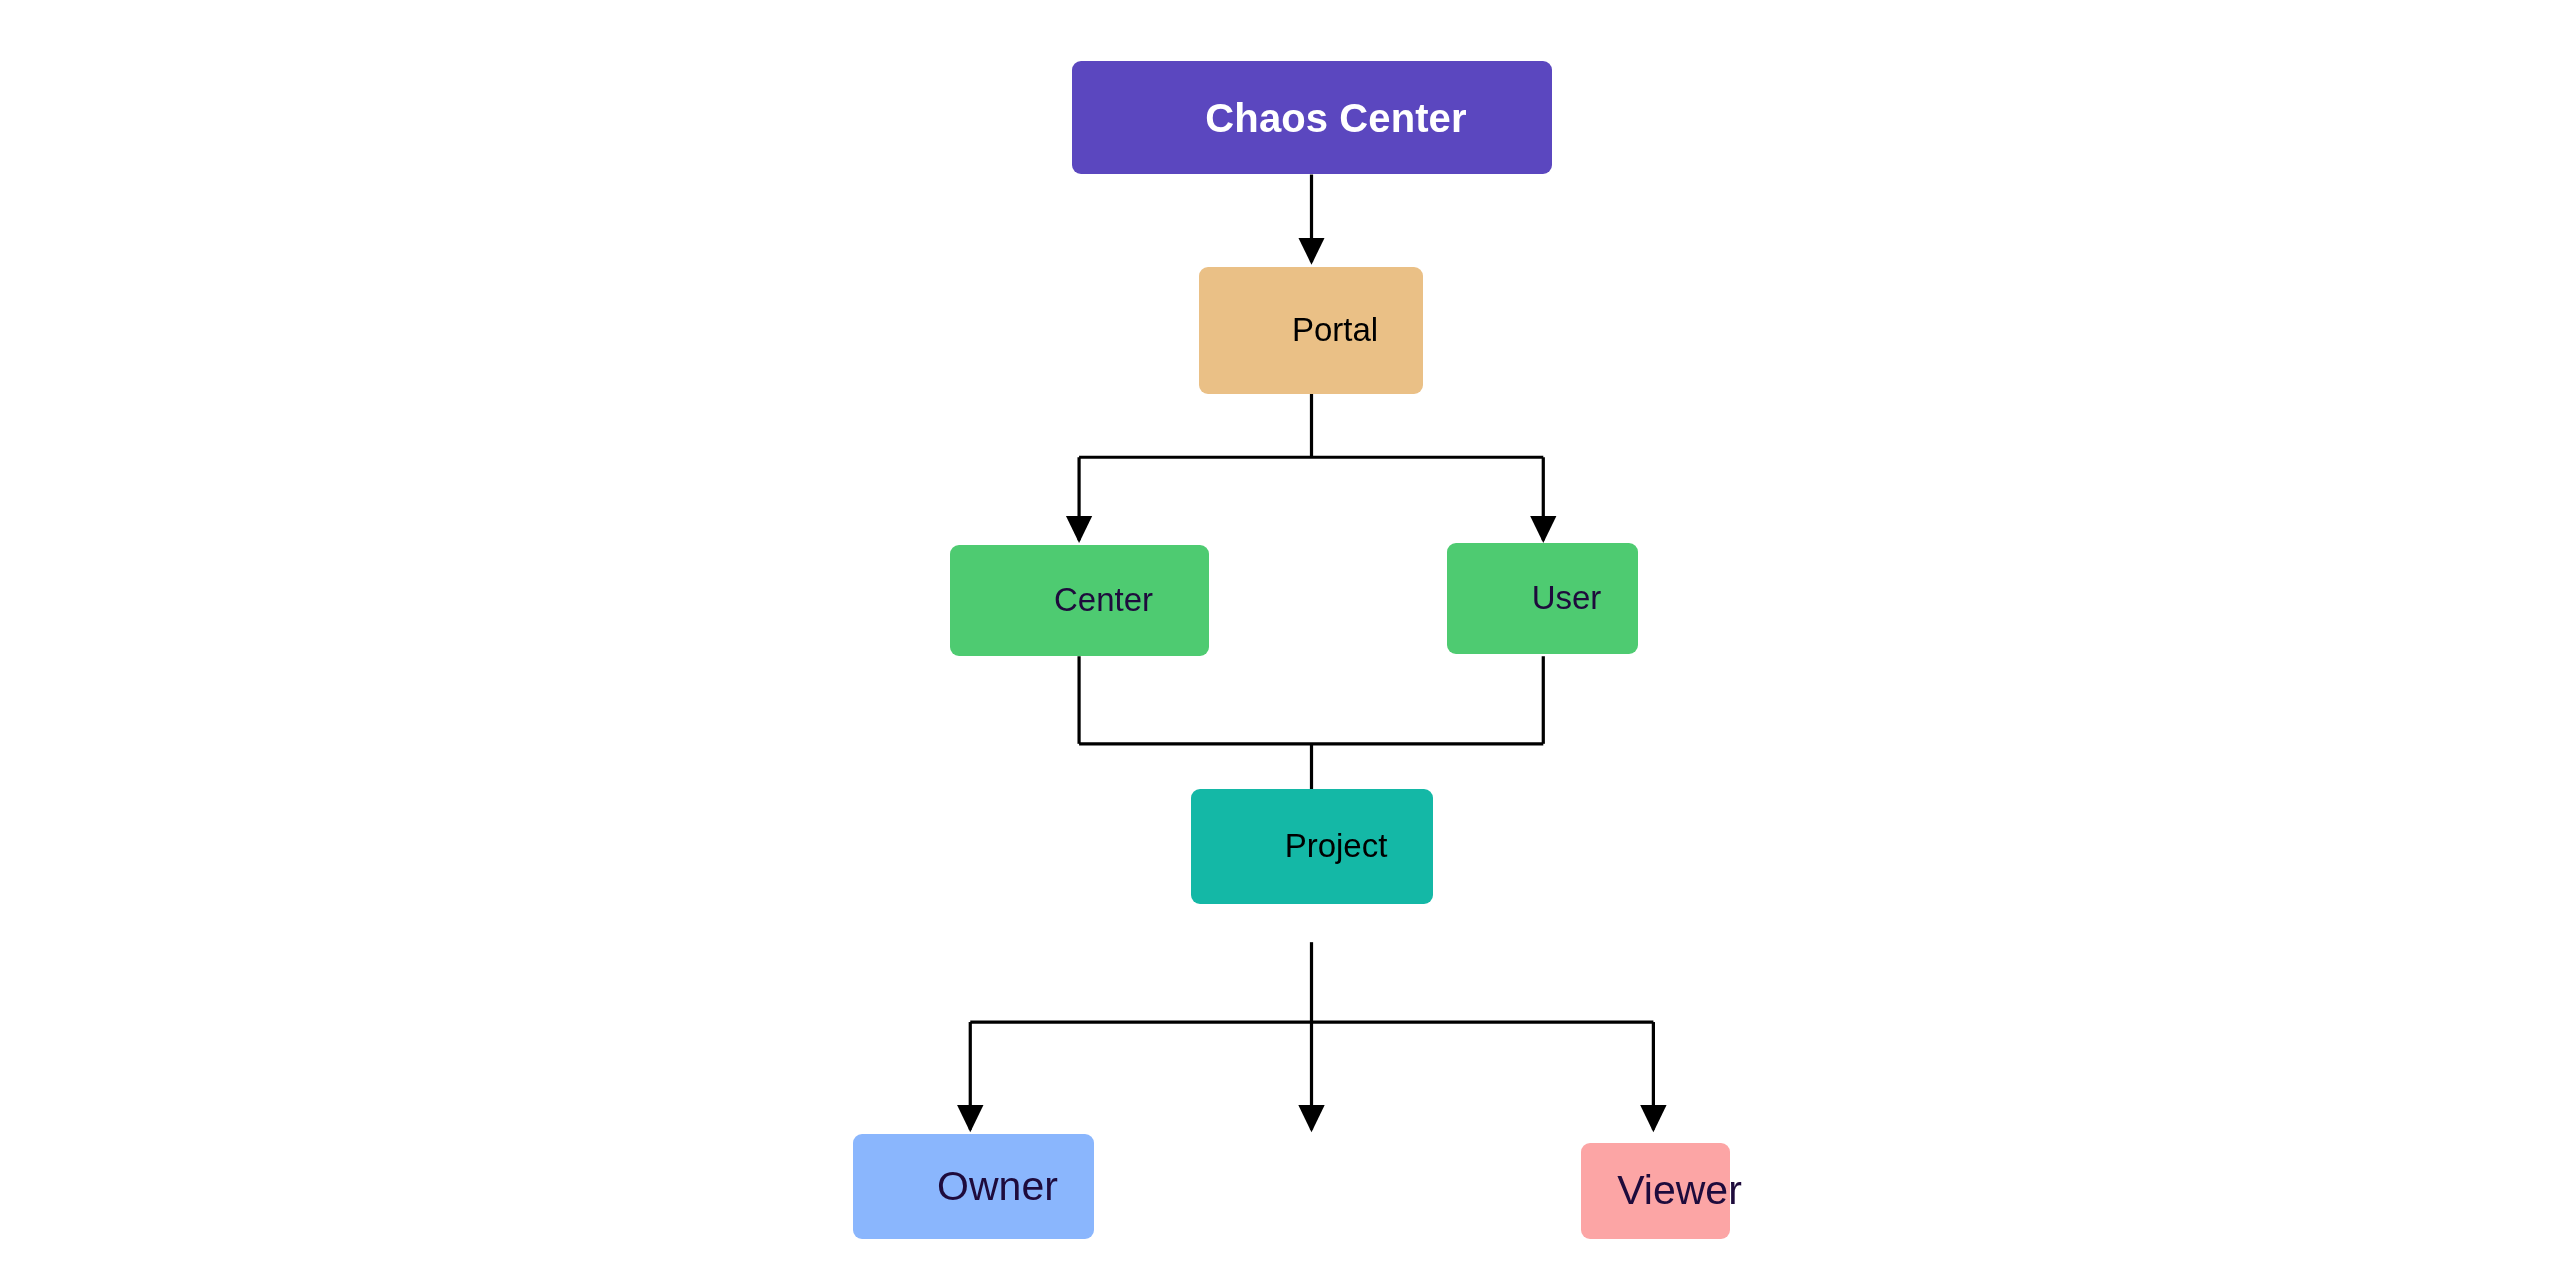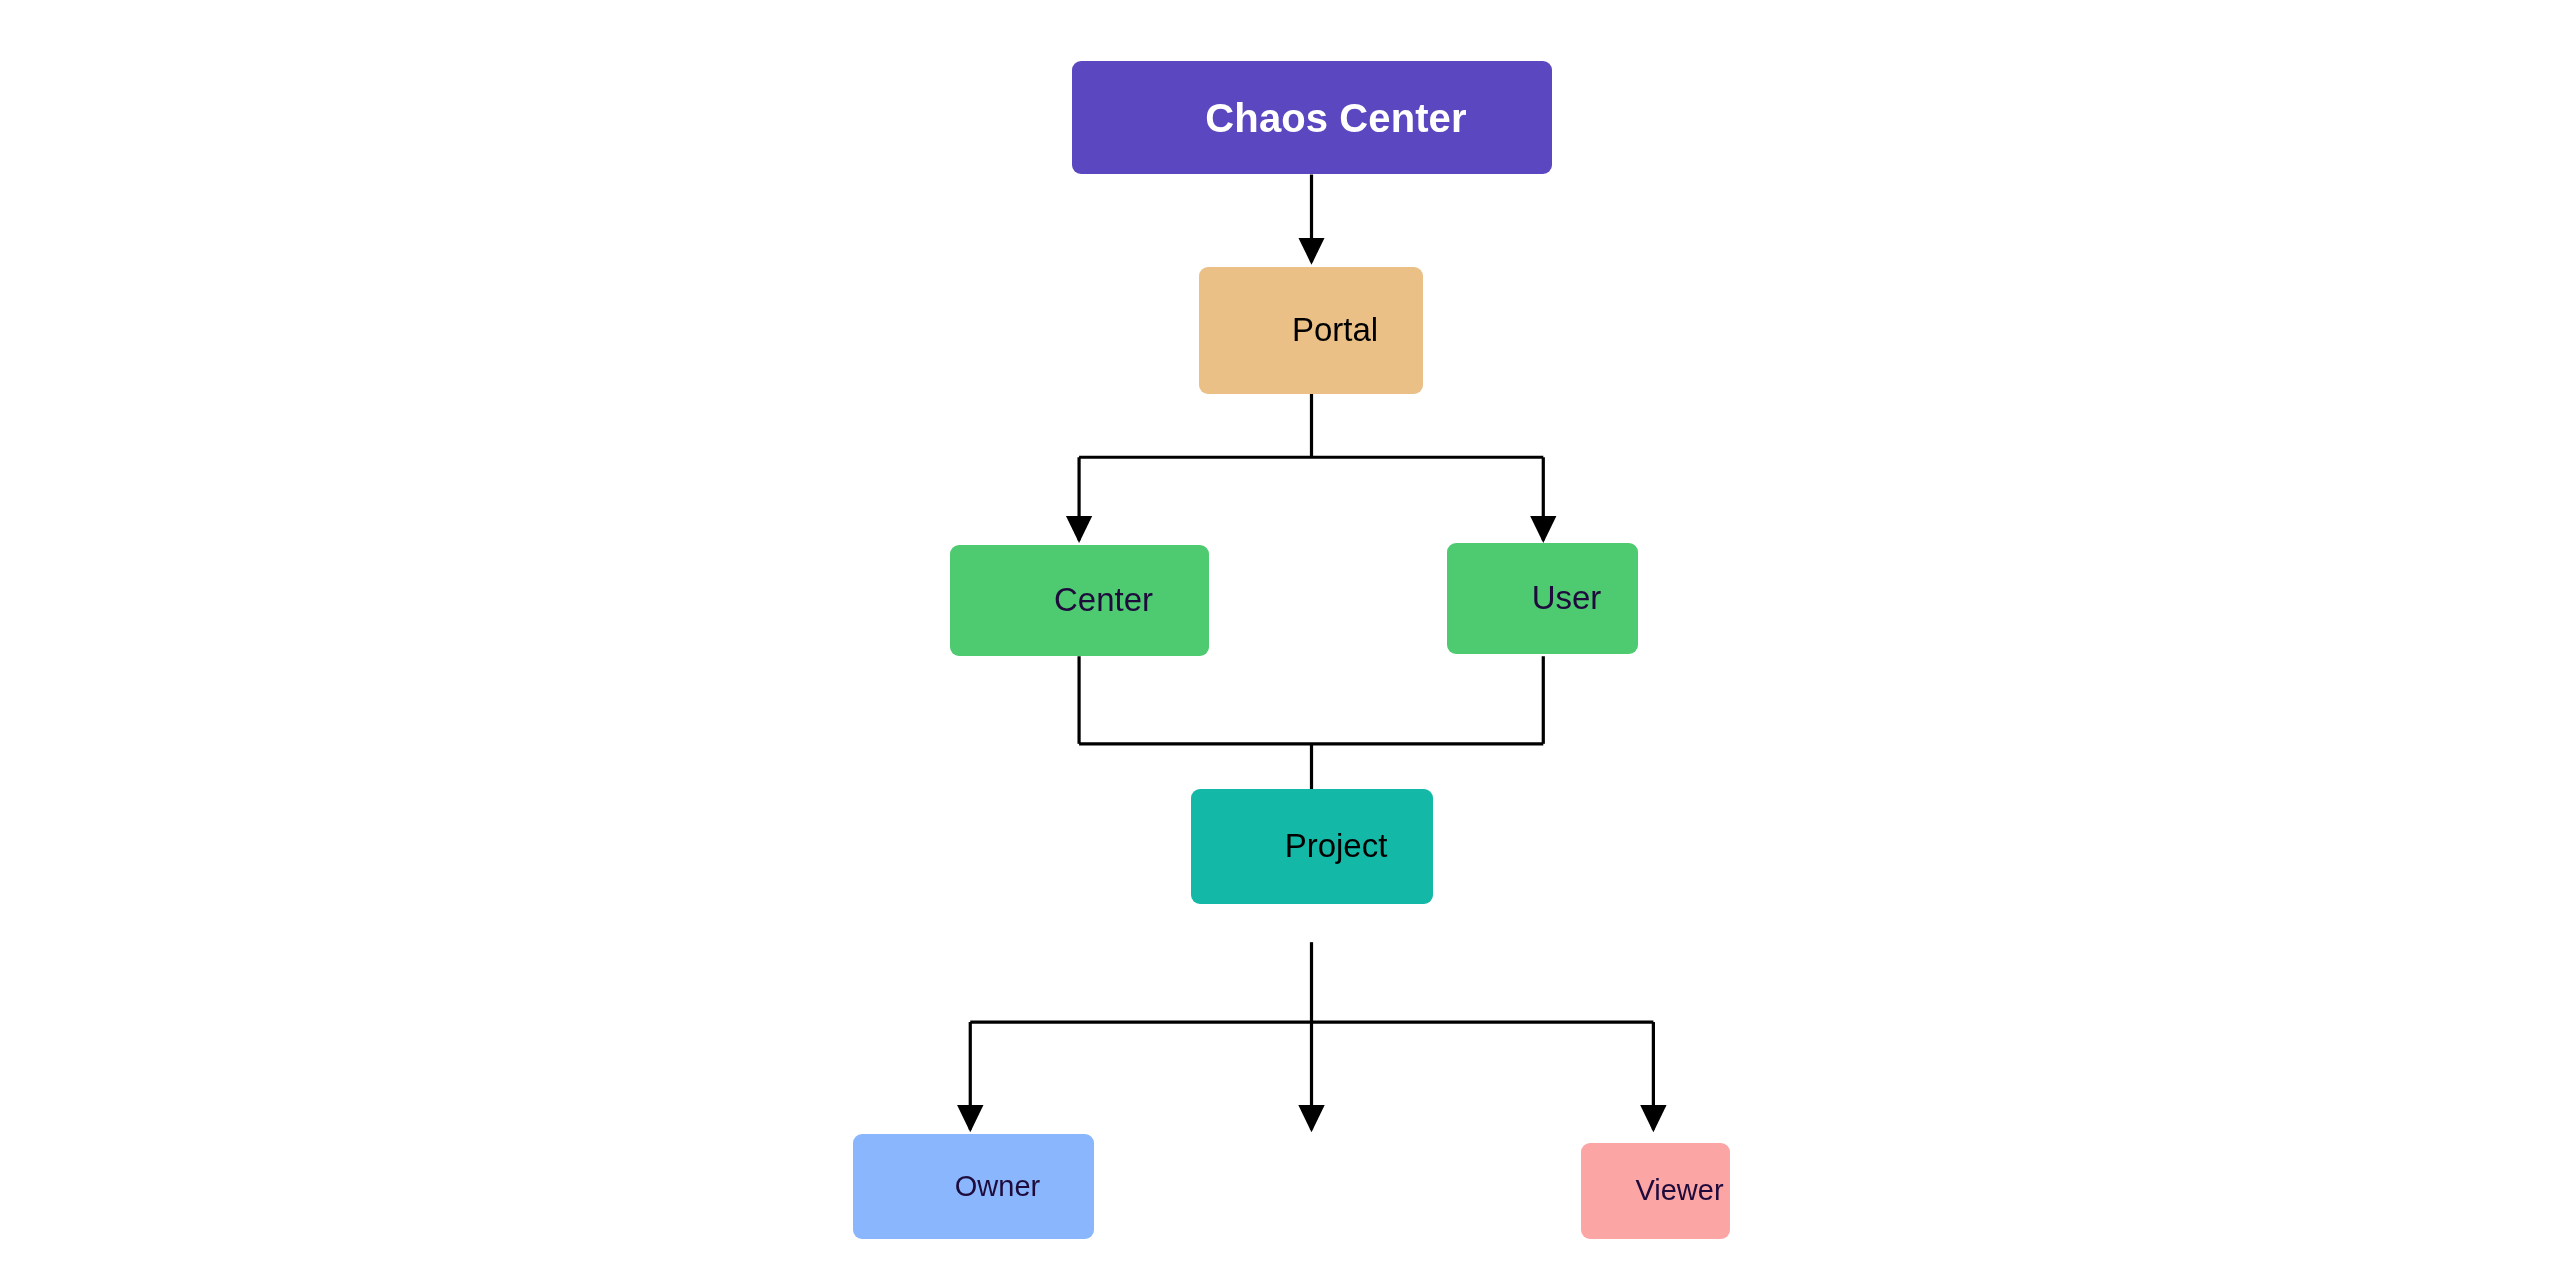--- a/index.html
+++ b/index.html
@@ -41,21 +41,21 @@
   .node-root {
     font-size: 40px;
     font-weight: 700;
     letter-spacing: 0.1px;
   }
   .node-mid {
     font-size: 33px;
     font-weight: 400;
   }
   .node-leaf {
-    font-size: 29px;
+    font-size: 41px;
     font-weight: 400;
   }
 </style>
 </head>
 <body style="background: rgb(255, 255, 255);">
 
 <div id="canvas" style="background: rgb(255, 255, 255);">
 
   <svg id="edge-layer" viewBox="0 0 4001 2000" preserveAspectRatio="none" xmlns="http://www.w3.org/2000/svg">
     <defs>

